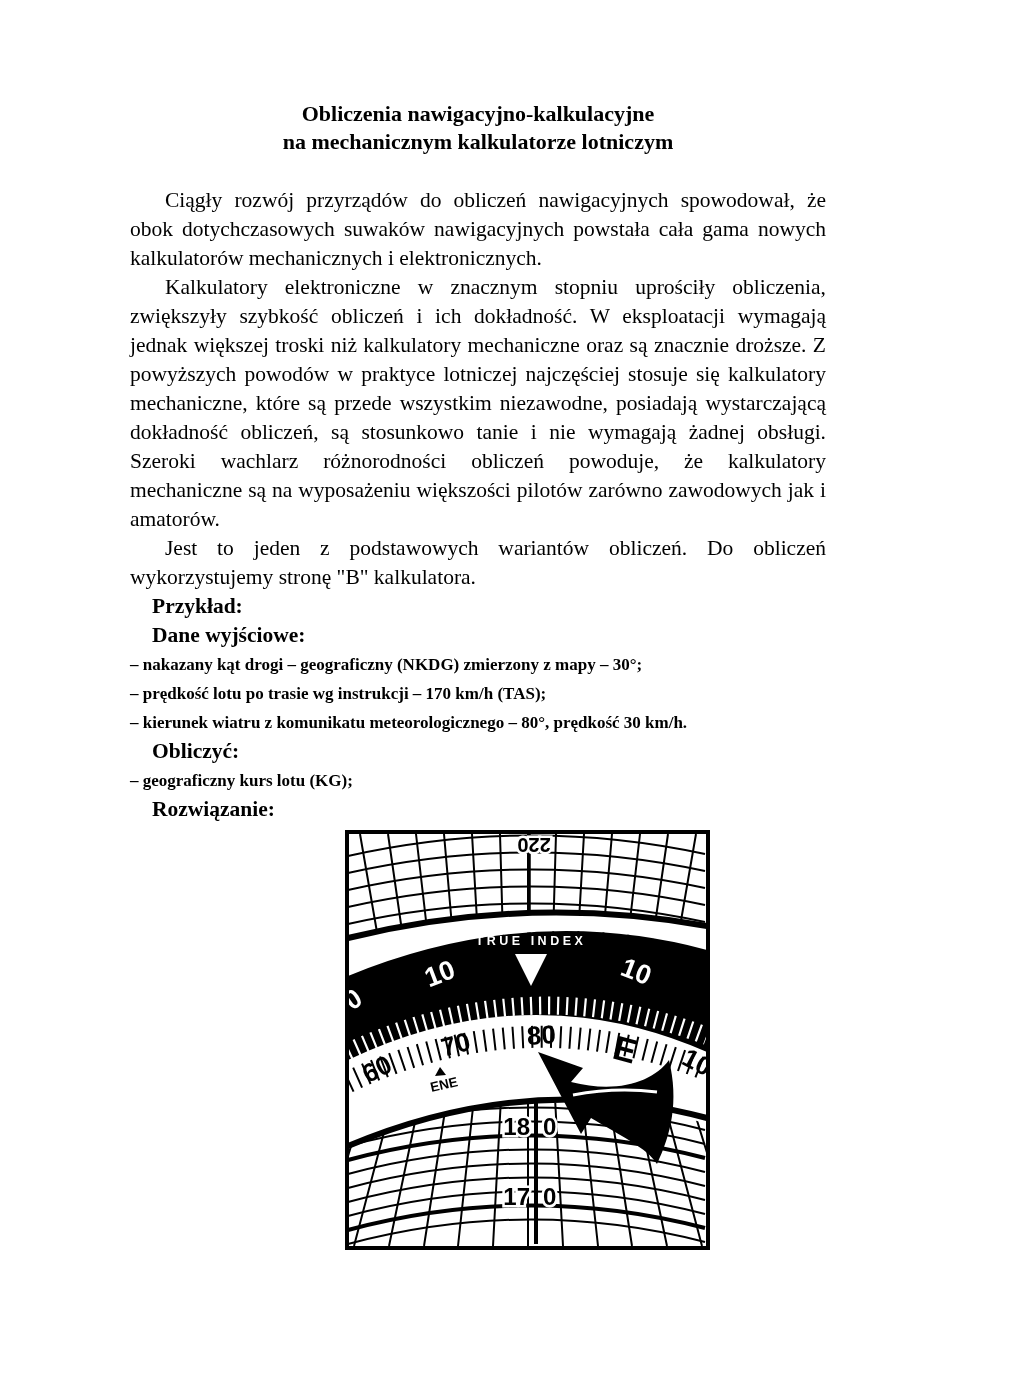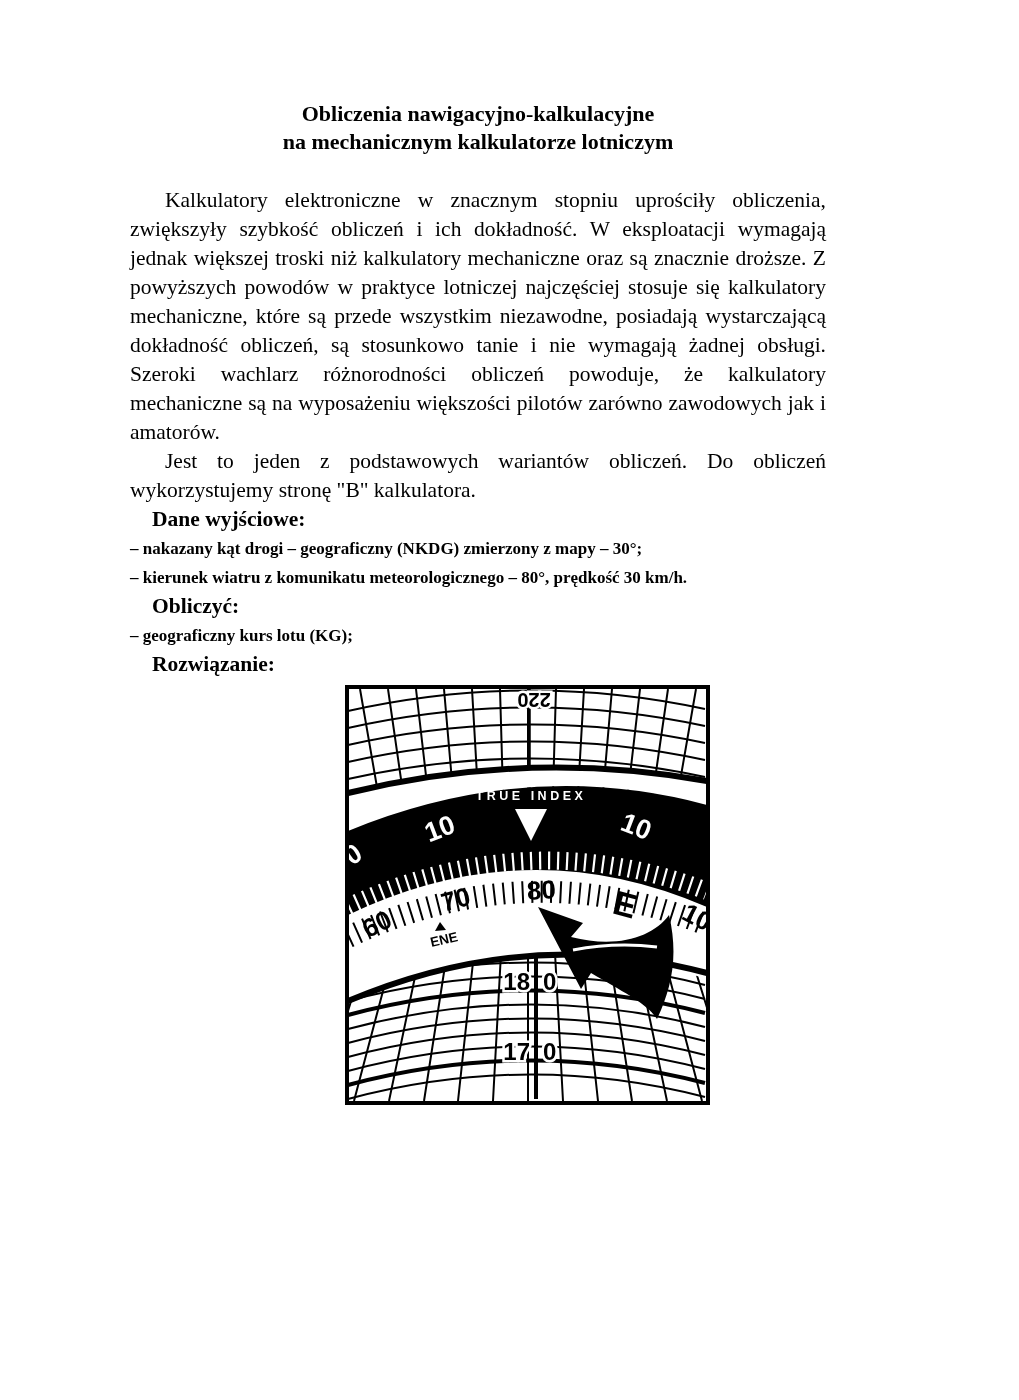--- a/index.html
+++ b/index.html
@@ -36,28 +36,31 @@
 </head>
 <body>
 
 <div class="page">
 
   <h1 class="title">
     <span>Obliczenia nawigacyjno-kalkulacyjne</span><br>
     <span>na mechanicznym kalkulatorze lotniczym</span>
   </h1>
 
+  <p class="body indent">Ciągły rozwój przyrządów do obliczeń nawigacyjnych spowodował, że obok dotychczasowych suwaków nawigacyjnych powstała cała gama nowych kalkulatorów mechanicznych i elektronicznych.</p>
   <p class="body indent">Kalkulatory elektroniczne w znacznym stopniu uprościły obliczenia, zwiększyły szybkość obliczeń i ich dokładność. W eksploatacji wymagają jednak większej troski niż kalkulatory mechaniczne oraz są znacznie droższe. Z powyższych powodów w praktyce lotniczej najczęściej stosuje się kalkulatory mechaniczne, które są przede wszystkim niezawodne, posiadają wystarczającą dokładność obliczeń, są stosunkowo tanie i nie wymagają żadnej obsługi. Szeroki wachlarz różnorodności obliczeń powoduje, że kalkulatory mechaniczne są na wyposażeniu większości pilotów zarówno zawodowych jak i amatorów.</p>
 
 
   <p class="body indent">Jest to jeden z podstawowych wariantów obliczeń. Do obliczeń wykorzystujemy stronę "B" kalkulatora.</p>
 
+  <div class="label">Przykład:</div>
   <div class="label">Dane wyjściowe:</div>
 
   <div class="item">– nakazany kąt drogi – geograficzny (NKDG) zmierzony z mapy – 30°;</div>
+  <div class="item">– prędkość lotu po trasie wg instrukcji – 170 km/h (TAS);</div>
   <div class="item">– kierunek wiatru z komunikatu meteorologicznego – 80°, prędkość 30 km/h.</div>
 
   <div class="label">Obliczyć:</div>
 
   <div class="item">– geograficzny kurs lotu (KG);</div>
 
   <div class="label">Rozwiązanie:</div>
 
   <figure class="dial">
     <svg width="365" height="420" viewBox="0 0 365 420">

